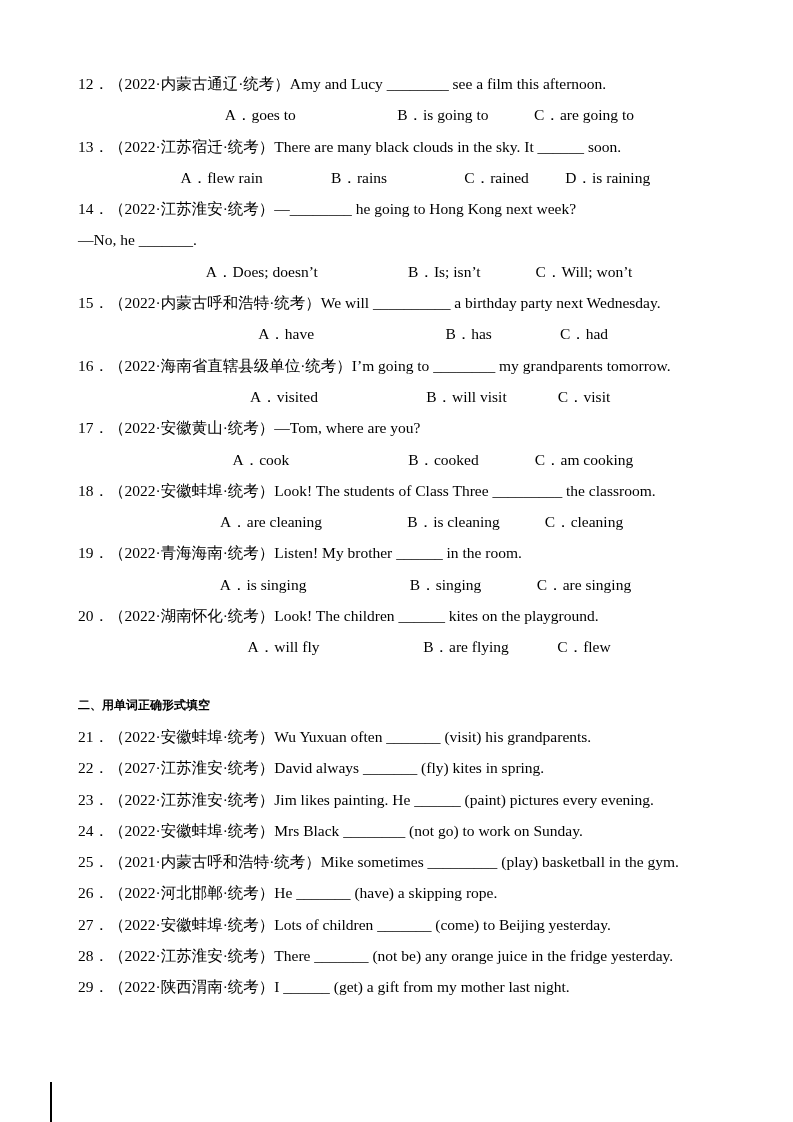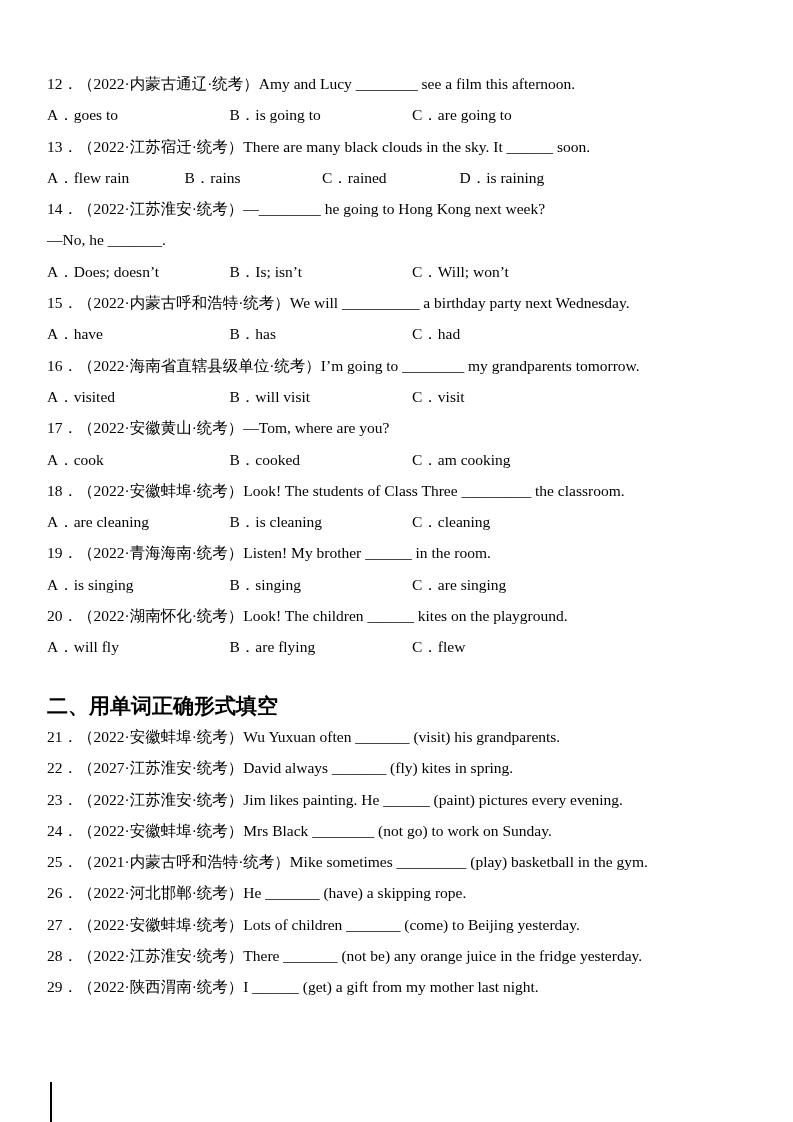--- a/index.html
+++ b/index.html
@@ -3,44 +3,45 @@
 <meta charset="utf-8">
 <style>
   * { margin: 0; padding: 0; box-sizing: border-box; }
   html, body { background: #ffffff; }
   .page {
     position: relative;
     width: 793px;
     height: 1122px;
     margin: 0 auto;
     background: #ffffff;
-    padding: 68px 68px 20px 47px;
+    padding: 68px 68px 20px 78px;
     font-family: "Liberation Serif", "DejaVu Serif", serif;
     font-size: 15.5px;
     color: #000000;
     overflow: hidden;
   }
   .question { }
   .stem-line {
     line-height: 31.3px;
     white-space: nowrap;
   }
   .options-row {
     line-height: 31.3px;
     white-space: nowrap;
+    text-align: center;
   }
   .option { display: inline-block; }
   .opt-3 .option { width: 182.5px; }
   .opt-4 .option { width: 137.5px; }
   .opt-3 .option:last-child,
   .opt-4 .option:last-child { width: auto; }
   .section-title {
     font-family: "Liberation Sans", "DejaVu Sans", sans-serif;
     font-weight: bold;
-    font-size: 21px;
+    font-size: 12px;
     line-height: 31.3px;
     margin-top: 27px;
   }
   .edge-mark {
     position: absolute;
     left: 50px;
     bottom: 0;
     width: 2px;
     height: 40px;
     background: #000000;

